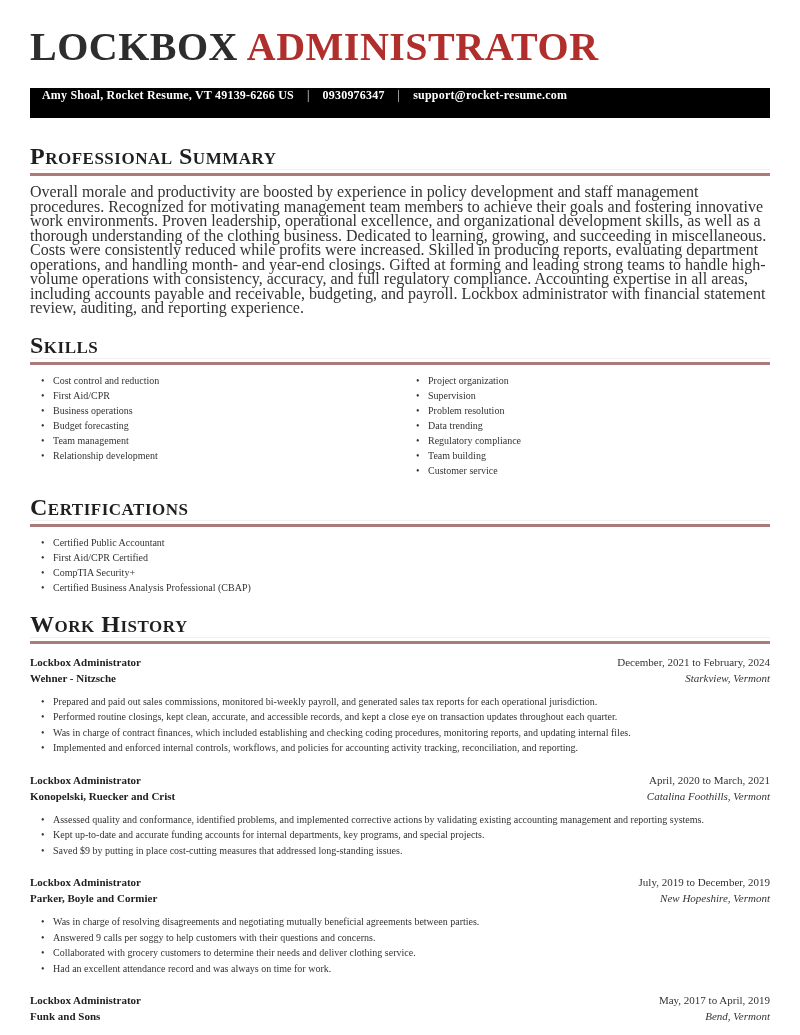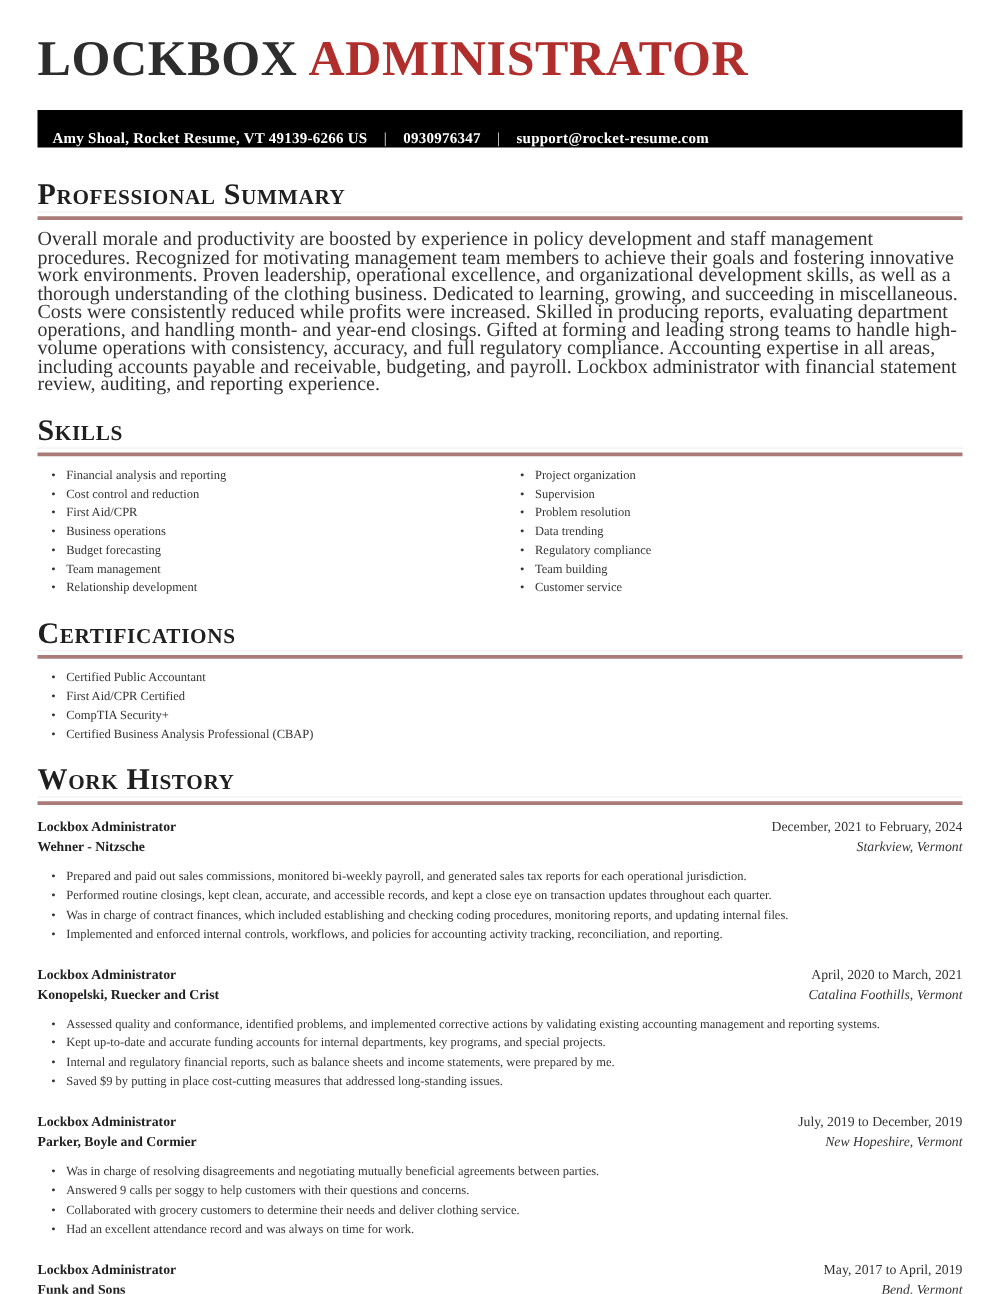--- a/index.html
+++ b/index.html
@@ -32,21 +32,21 @@
   .title .accent {
     color: #b02e2c;
     margin-left: 0.22em;
   }
   .contact-bar {
     margin-top: 18px;
     height: 30px;
     background: #000000;
     color: #ffffff;
     display: flex;
-    align-items: flex-end;
+    align-items: flex-start;
     padding: 0 12px;
     font-size: 12px;
     font-weight: bold;
     letter-spacing: 0.2px;
   }
   .contact-bar .sep {
     margin: 0 13px;
     font-weight: normal;
     color: #e8e8e8;
   }
@@ -146,21 +146,20 @@
     <h2 class="section-heading">Professional Summary</h2>
     <div class="divider"></div>
     <p class="summary-text">Overall morale and productivity are boosted by experience in policy development and staff management procedures. Recognized for motivating management team members to achieve their goals and fostering innovative work environments. Proven leadership, operational excellence, and organizational development skills, as well as a thorough understanding of the clothing business. Dedicated to learning, growing, and succeeding in miscellaneous. Costs were consistently reduced while profits were increased. Skilled in producing reports, evaluating department operations, and handling month- and year-end closings. Gifted at forming and leading strong teams to handle high-volume operations with consistency, accuracy, and full regulatory compliance. Accounting expertise in all areas, including accounts payable and receivable, budgeting, and payroll. Lockbox administrator with financial statement review, auditing, and reporting experience.</p>
   </section>
 
   <section class="section">
     <h2 class="section-heading">Skills</h2>
     <div class="divider"></div>
     <div class="skills-columns">
       <ul class="bullet-list col-left">
-        <li>Financial analysis and reporting</li>
         <li>Cost control and reduction</li>
         <li>First Aid/CPR</li>
         <li>Business operations</li>
         <li>Budget forecasting</li>
         <li>Team management</li>
         <li>Relationship development</li>
       </ul>
       <ul class="bullet-list col-right">
         <li>Project organization</li>
         <li>Supervision</li>
@@ -210,21 +209,20 @@
         <span class="job-title">Lockbox Administrator</span>
         <span class="job-dates">April, 2020 to March, 2021</span>
       </div>
       <div class="job-row">
         <span class="job-company">Konopelski, Ruecker and Crist</span>
         <span class="job-location">Catalina Foothills, Vermont</span>
       </div>
       <ul class="bullet-list job-bullets">
         <li>Assessed quality and conformance, identified problems, and implemented corrective actions by validating existing accounting management and reporting systems.</li>
         <li>Kept up-to-date and accurate funding accounts for internal departments, key programs, and special projects.</li>
-        <li>Internal and regulatory financial reports, such as balance sheets and income statements, were prepared by me.</li>
         <li>Saved $9 by putting in place cost-cutting measures that addressed long-standing issues.</li>
       </ul>
     </article>
 
     <article class="job">
       <div class="job-row">
         <span class="job-title">Lockbox Administrator</span>
         <span class="job-dates">July, 2019 to December, 2019</span>
       </div>
       <div class="job-row">

